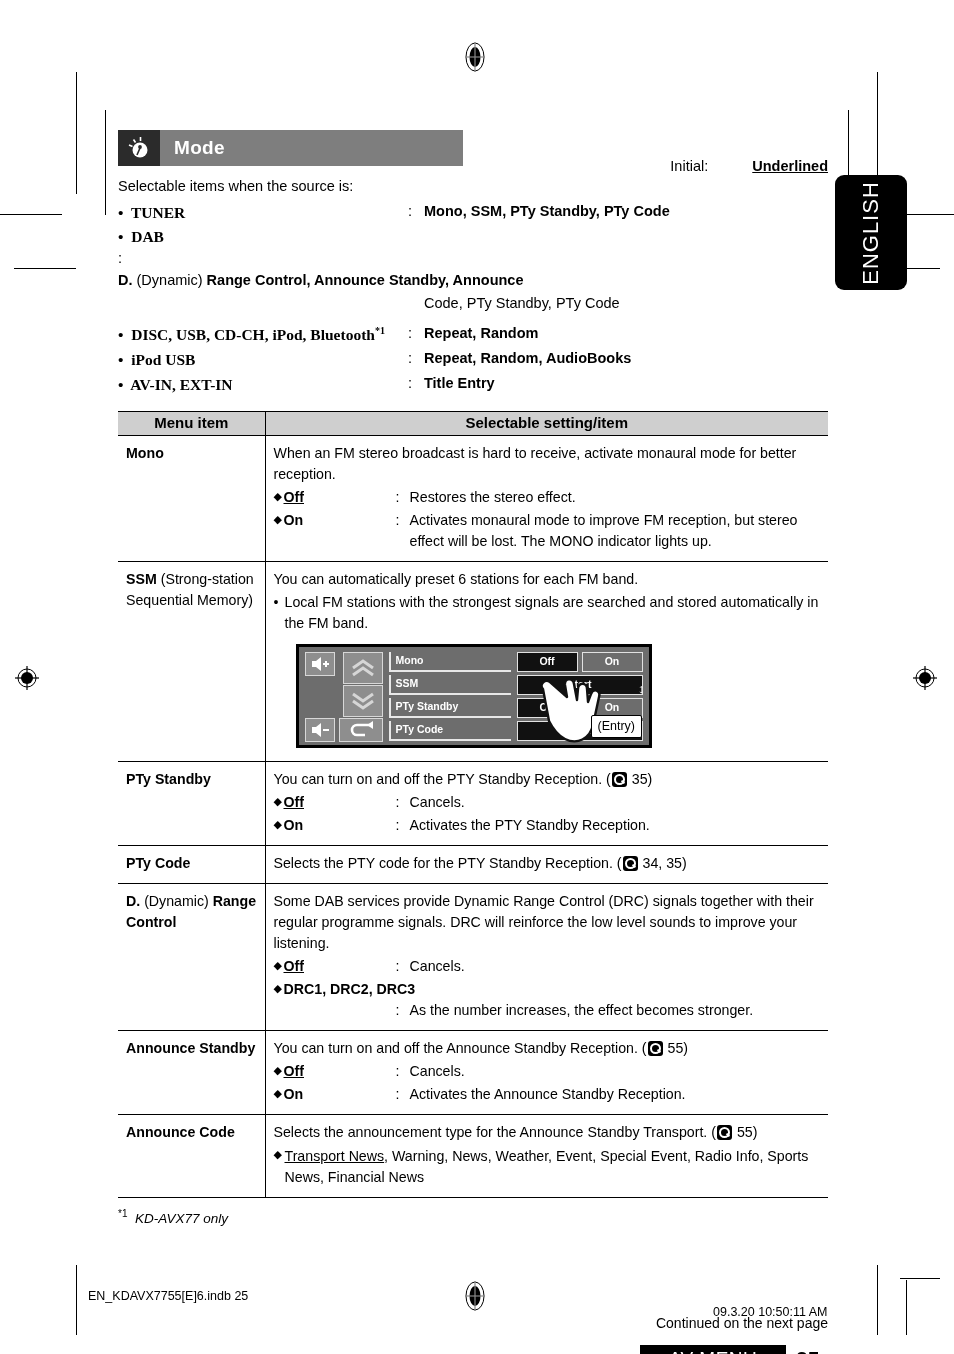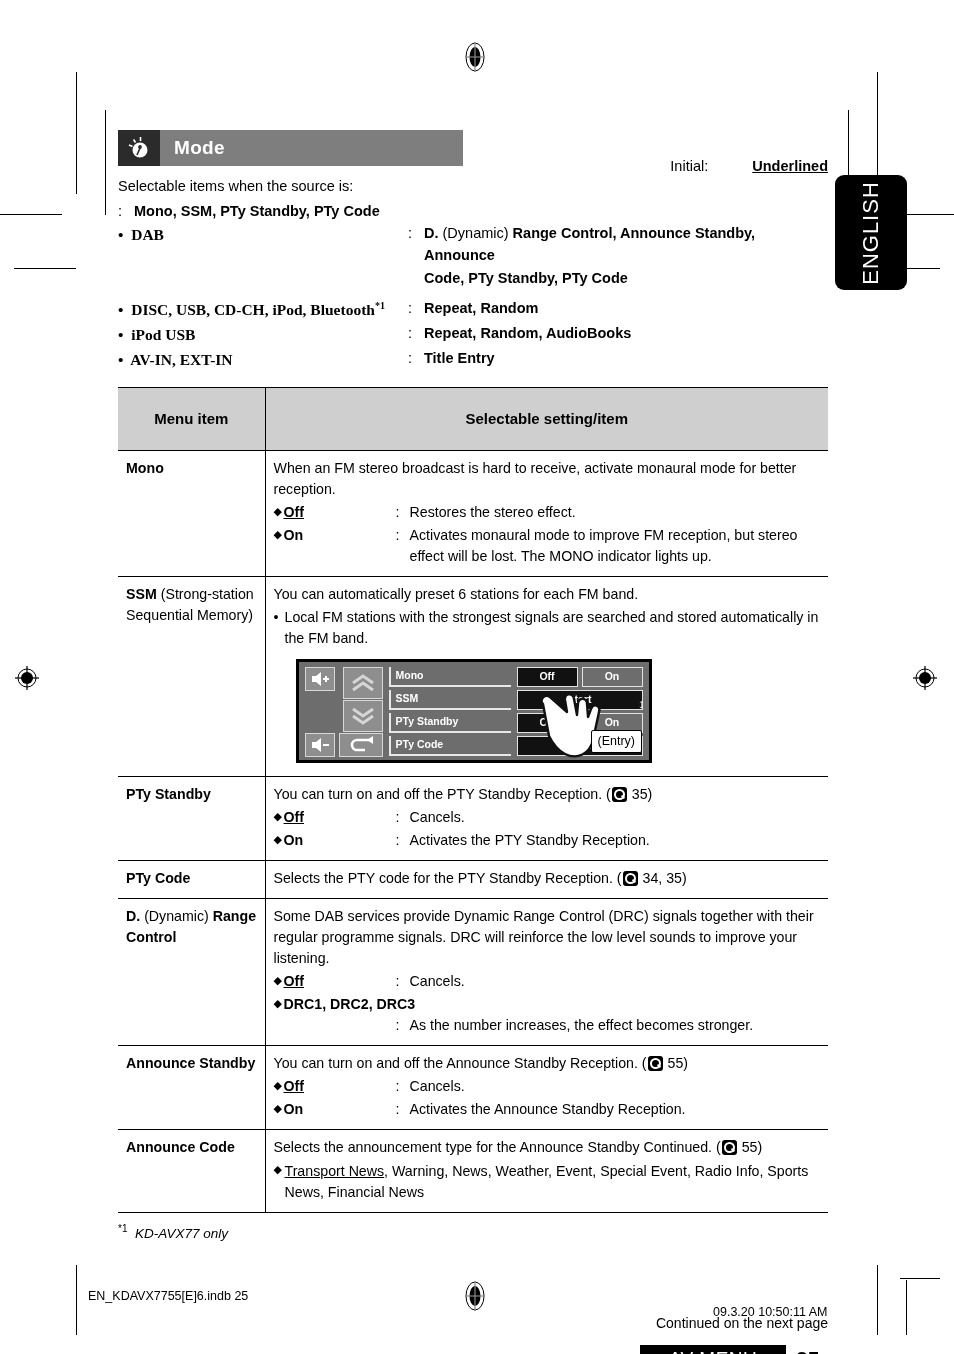--- a/index.html
+++ b/index.html
@@ -84,42 +84,42 @@
     width: 290px;
     flex: 0 0 auto;
     font-weight: bold;
     font-family: "Liberation Serif", serif;
     font-size: 15.5px;
   }
   .src-name .sup { font-size: 10px; vertical-align: super; }
   .src-colon { width: 16px; flex: 0 0 auto; }
   .src-val { flex: 1 1 auto; font-weight: bold; }
   .src-val .reg { font-weight: normal; }
-  .src-row.tight { line-height: 1.5; }
-  .src-cont { margin-left: 306px; font-weight: bold; font-size:14.5px; line-height:1.6;}
+  .src-row.tight { line-height: 1.5; flex-direction: column; }
+  .src-cont { margin-left: 306px; font-weight: normal; font-size:14.5px; line-height:1.6;}
 
   
   table.menu {
     margin-top: 14px;
     border-collapse: collapse;
     width: 710px;
     table-layout: fixed;
   }
   table.menu th, table.menu td {
     vertical-align: top;
     padding: 7px 8px 9px 8px;
     font-size: 14.2px;
     line-height: 1.48;
   }
   table.menu thead th {
     background: #cfcfcf;
     text-align: center;
     font-weight: bold;
     font-size: 15px;
-    padding: 20px 8px;
+    padding: 0 8px;
     border-top: 1.6px solid #000;
     border-bottom: 1.6px solid #000;
   }
   table.menu thead th.c1 { border-right: 1.2px solid #000; }
   col.c1 { width: 147px; }
   col.c2 { width: 563px; }
   table.menu tbody td.c1 {
     border-right: 1.2px solid #000;
     font-weight: bold;
   }
@@ -420,20 +420,21 @@
 
   <div class="initial-note">
     <span>Initial: </span><b>Underlined</b>
   </div>
 
   <div class="intro-lead">Selectable items when the source is:</div>
 
   <div class="src-list">
 
     <div class="src-row">
+      <div class="src-name">•&nbsp; <span>TUNER</span></div>
       <div class="src-colon">:</div>
       <div class="src-val">Mono, SSM, PTy Standby, PTy Code</div>
     </div>
 
     <div class="src-row tight">
       <div class="src-name">•&nbsp; <span>DAB</span></div>
       <div class="src-colon">:</div>
       <div class="src-val"><span>D. </span><span class="reg">(Dynamic)</span><span> Range Control, Announce Standby, Announce</span></div>
     </div>
     <div class="src-cont">Code, PTy Standby, PTy Code</div>
@@ -635,21 +636,21 @@
             <div class="opt-label">On</div>
             <div class="opt-sep">:</div>
             <div class="opt-desc">Activates the Announce Standby Reception.</div>
           </div>
         </td>
       </tr>
 
       <tr>
         <td class="c1">Announce Code</td>
         <td>
-          <div><span>Selects the announcement type for the Announce Standby Continued. (</span><span class="mag"></span><span> 55)</span></div>
+          <div><span>Selects the announcement type for the Announce Standby Transport. (</span><span class="mag"></span><span> 55)</span></div>
           <div class="bullet-line" style="margin-top:3px;">
             <div class="b" style="font-size:11px;">◆</div>
             <div class="t code-list"><span class="u">Transport News</span><span>, Warning, News, Weather, Event, Special Event, Radio Info, Sports News, Financial News</span></div>
           </div>
         </td>
       </tr>
 
     </tbody>
   </table>
 

